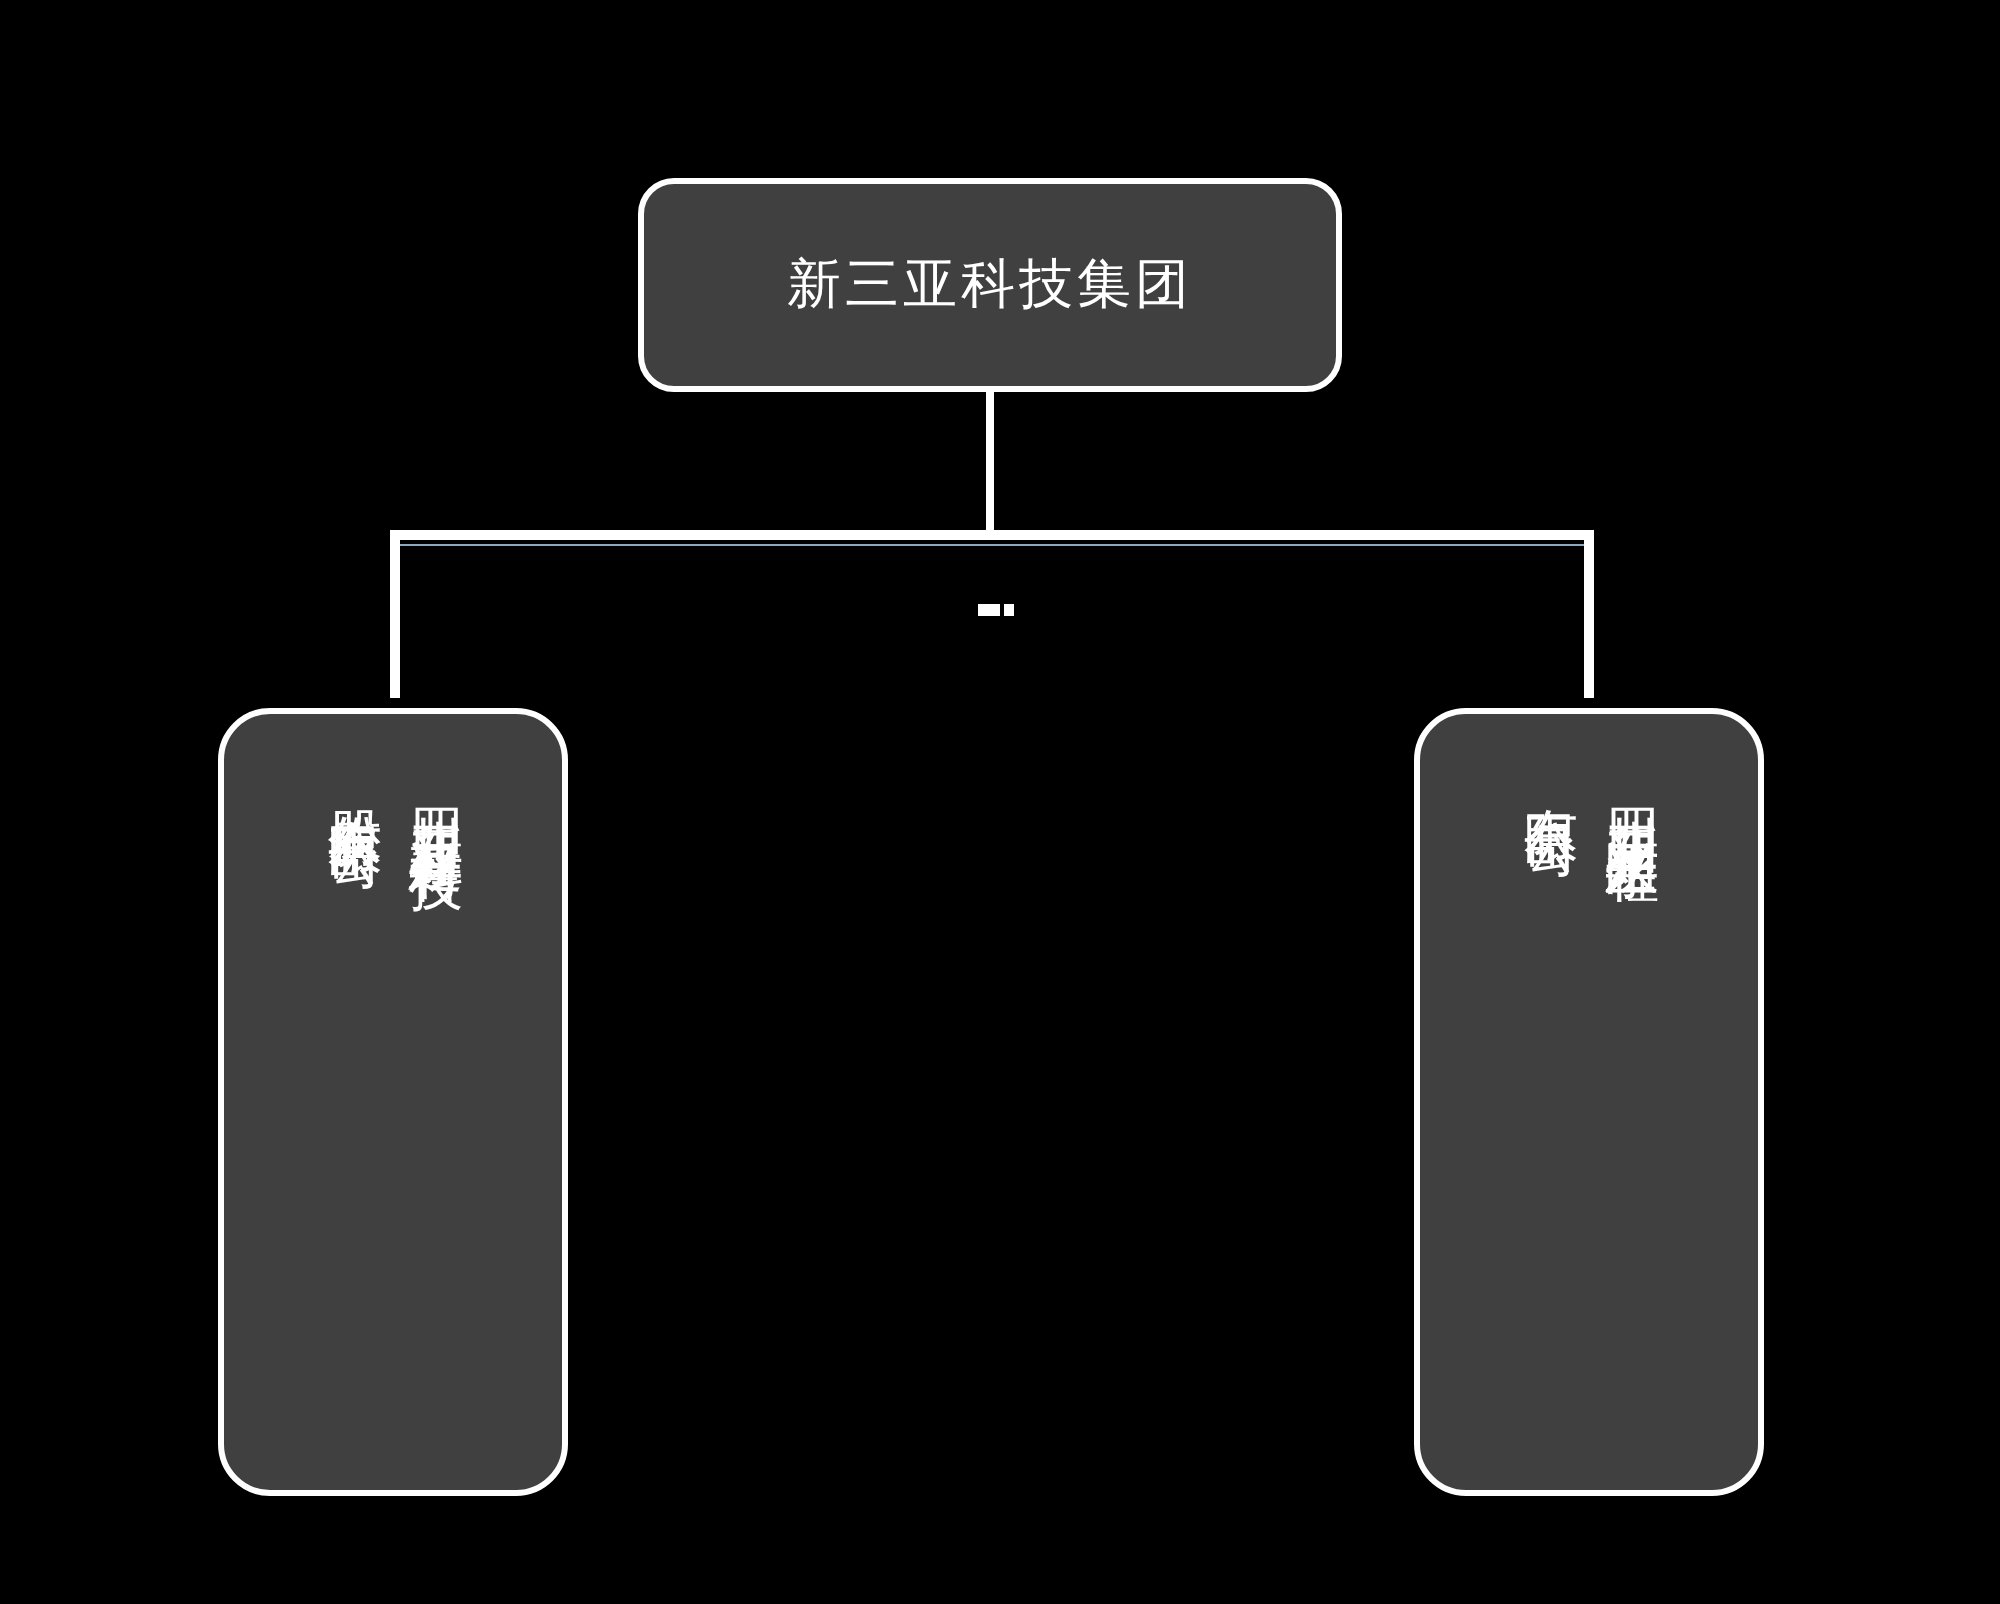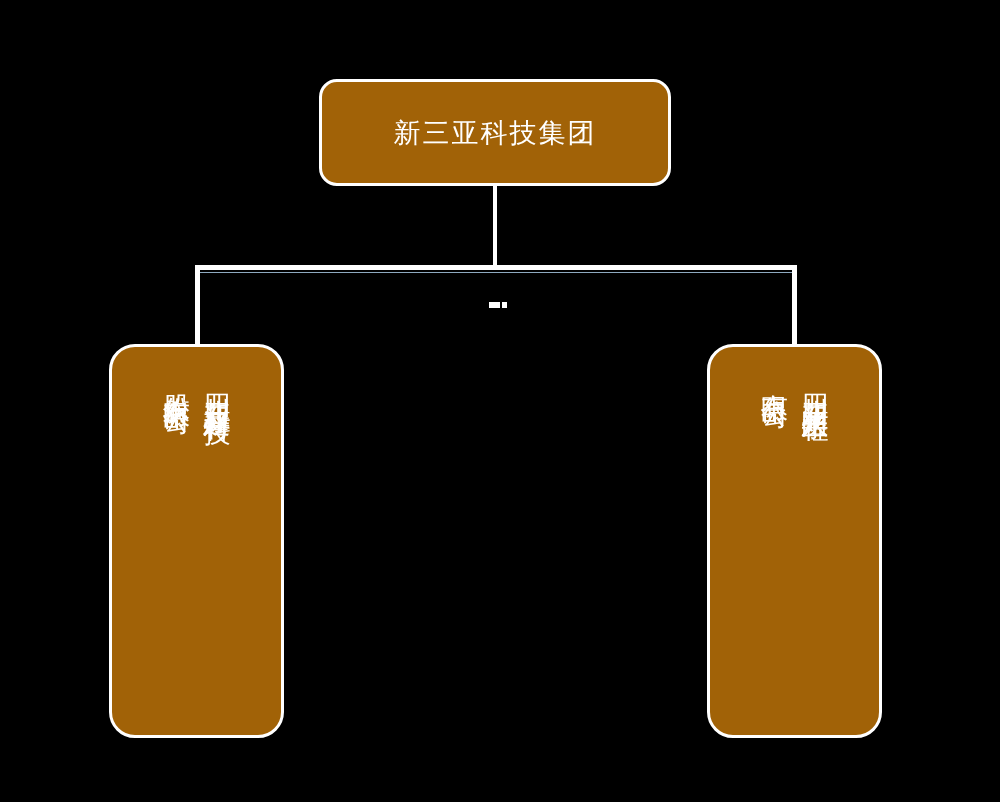--- a/index.html
+++ b/index.html
@@ -72,27 +72,28 @@
     left: 13px;
     top: 0;
     width: 5px;
     height: 6px;
     background: #ffffff;
   }
 
   
   .node {
     position: absolute;
-    background: #a16207;
+    background: #404040;
     border: 3px solid #ffffff;
     box-sizing: border-box;
     color: #ffffff;
     display: flex;
     align-items: center;
     justify-content: center;
+    margin-top: 10px;
   }
   .node-root {
     left: 319px;
     top: 79px;
     width: 352px;
     height: 107px;
     border-radius: 18px;
   }
   .node-root .node-label {
     font-size: 27px;

